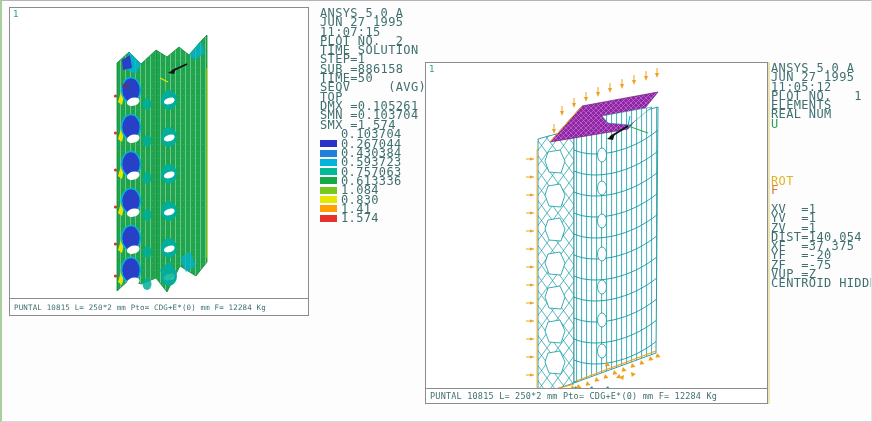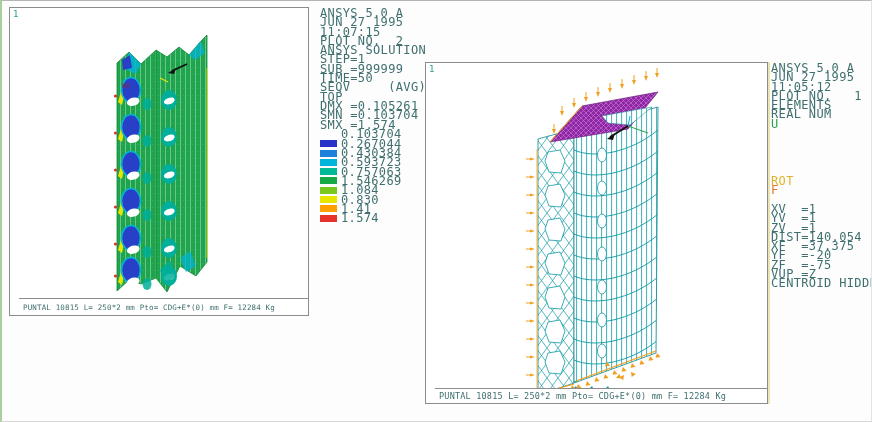--- a/index.html
+++ b/index.html
@@ -6,21 +6,21 @@
   .screen{position:relative;width:872px;height:422px;background:#fdfdfd;
     border-left:2px solid #a8cf9e;border-top:1px solid #b4b4b4;
     border-right:1px solid #e4e4e4;border-bottom:1px solid #d8d8d8;
     box-sizing:border-box;overflow:hidden;
     font-family:"DejaVu Sans Mono","Liberation Mono",monospace;}
   .pwin{position:absolute;background:#fff;border:1px solid #8c8c8c;box-sizing:border-box;}
   #winL{left:7px;top:6px;width:300px;height:309px;}
   #winR{left:423px;top:61px;width:343px;height:342px;box-shadow:2px 0 0 rgba(222,214,130,.6);}
   .corner{position:absolute;left:3px;top:1px;font-size:9px;color:#27a089;}
   .cap{position:absolute;left:0;right:0;bottom:0;border-top:1px solid #8c8c8c;
-    color:#3f6f6f;white-space:pre;display:flex;align-items:center;padding-left:4px;box-sizing:border-box;background:#fff;margin-left:9px;}
+    color:#3f6f6f;white-space:pre;display:flex;align-items:center;padding-left:4px;box-sizing:border-box;background:#fff;}
   #winL .cap{height:17px;font-size:7.5px;letter-spacing:.15px;}
   #winR .cap{height:15px;font-size:8.5px;letter-spacing:.2px;}
   .annot{position:absolute;color:#3f6f6f;font-size:12px;letter-spacing:.35px;}
   #annL{left:318px;top:8px;}
   #annR{left:769px;top:63px;}
   .tl{height:9.3px;line-height:9.3px;white-space:pre;}
   .lrow{height:9.3px;display:flex;align-items:center;}
   .sw{width:17px;height:7px;margin-right:4px;flex:0 0 auto;}
   .lmin{padding-left:21px;}
   svg{display:block;}
@@ -92,23 +92,23 @@
     </svg>
 
     <div class="cap">PUNTAL 10815 L= 250*2 mm Pto= CDG+E*(0) mm F= 12284 Kg</div>
   </div>
 
   <div class="annot" id="annL">
     <div class="tl">ANSYS 5.0 A</div>
     <div class="tl">JUN 27 1995</div>
     <div class="tl">11:07:15</div>
     <div class="tl">PLOT NO.  2</div>
-    <div class="tl">ANSYS SOLUTION</div>
+    <div class="tl">TIME SOLUTION</div>
     <div class="tl">STEP=1</div>
-    <div class="tl">SUB =999999</div>
+    <div class="tl">SUB =886158</div>
     <div class="tl">TIME=50</div>
     <div class="tl">SEQV     (AVG)</div>
     <div class="tl">TOP</div>
     <div class="tl">DMX =0.105261</div>
     <div class="tl">SMN =0.103704</div>
     <div class="tl">SMX =1.574</div>
 
     <div>
       <div class="tl lmin">0.103704</div>
       <div class="lrow">
@@ -122,21 +122,21 @@
       <div class="lrow">
           <span class="sw" style="background: rgb(0, 180, 220);"></span>
           <span>0.593723</span>
         </div>
       <div class="lrow">
           <span class="sw" style="background: rgb(0, 185, 150);"></span>
           <span>0.757063</span>
         </div>
       <div class="lrow">
           <span class="sw" style="background: rgb(22, 170, 70);"></span>
-          <span>1.546269</span>
+          <span>0.613336</span>
         </div>
       <div class="lrow">
           <span class="sw" style="background: rgb(120, 200, 30);"></span>
           <span>1.084</span>
         </div>
       <div class="lrow">
           <span class="sw" style="background: rgb(230, 230, 0);"></span>
           <span>0.830</span>
         </div>
       <div class="lrow">

